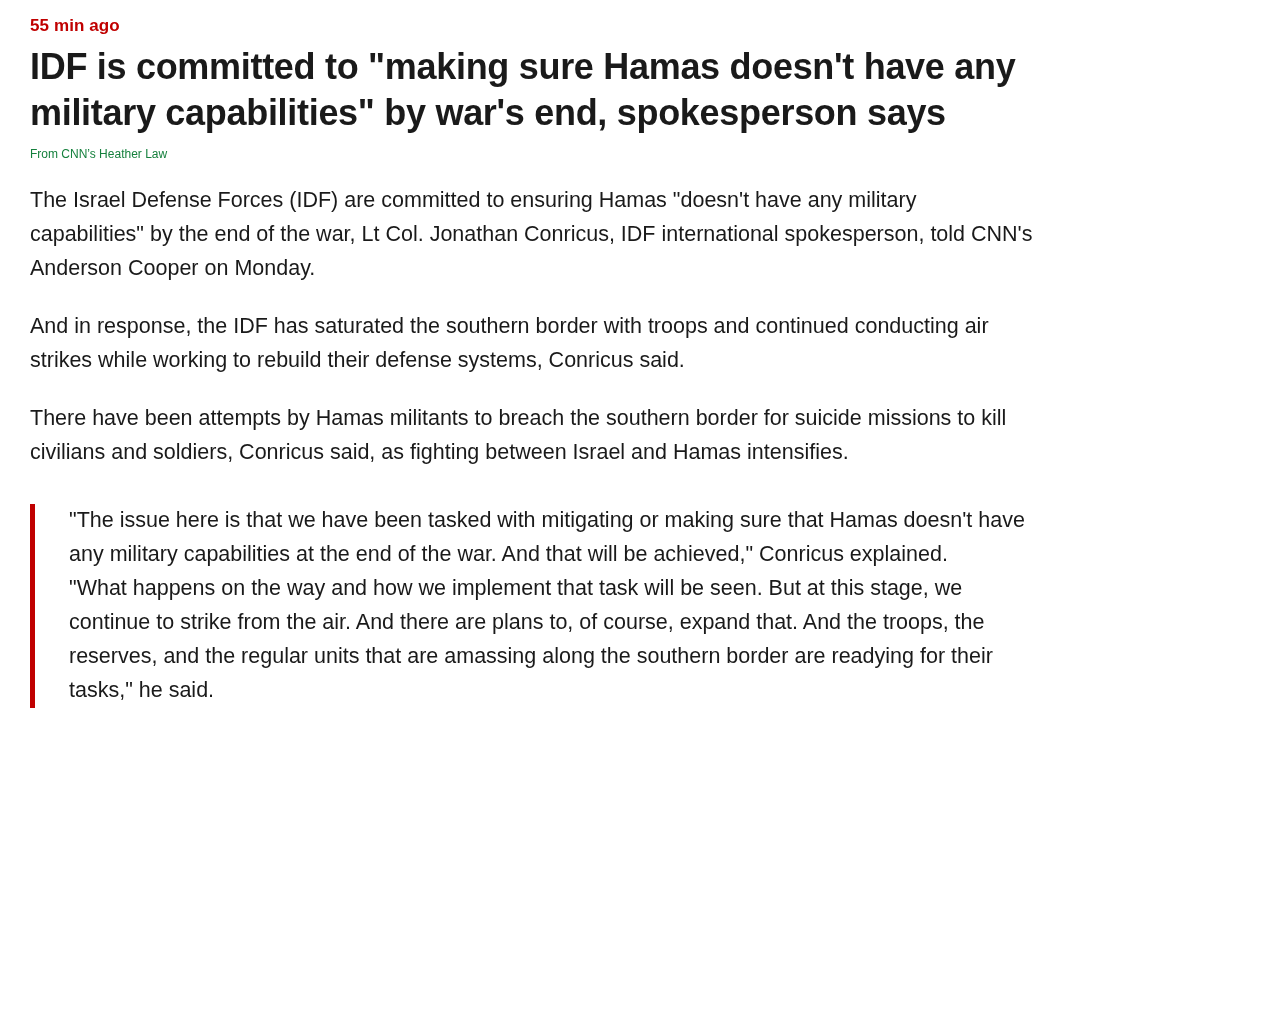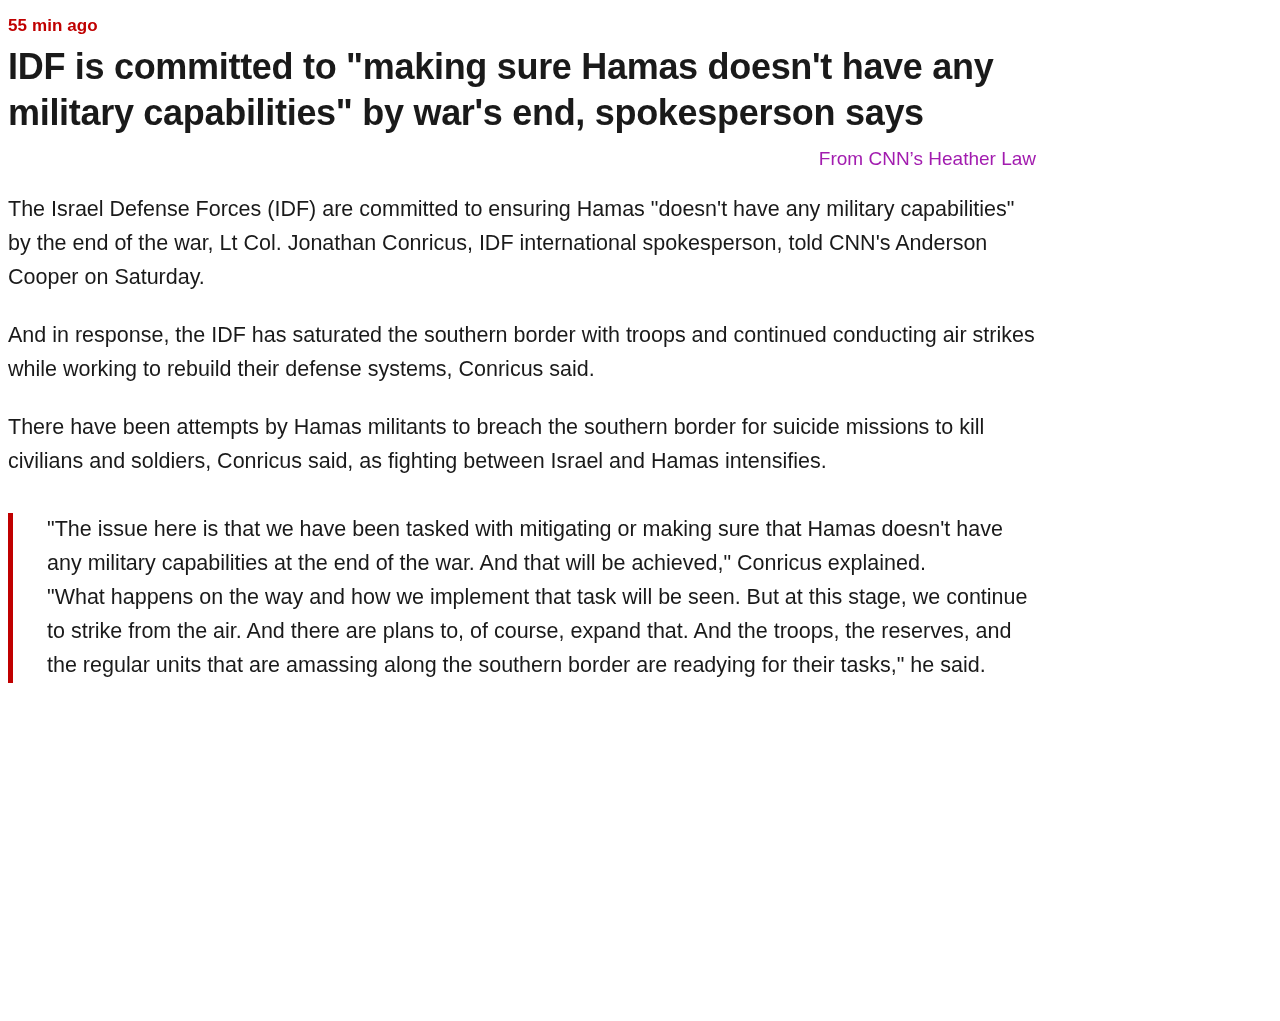--- a/index.html
+++ b/index.html
@@ -7,21 +7,21 @@
     padding: 0;
     background: #ffffff;
   }
   body {
     width: 1280px;
     height: 1021px;
     font-family: "Liberation Sans", sans-serif;
     -webkit-font-smoothing: antialiased;
   }
   .article {
-    padding: 16px 48px 0 8px;
+    padding: 16px 48px 0 30px;
     box-sizing: border-box;
     width: 1084px;
   }
   .timestamp {
     color: #c00000;
     font-size: 17px;
     font-weight: bold;
     letter-spacing: 0.1px;
     margin: 0 0 8px 0;
     line-height: 1.2;
@@ -29,25 +29,24 @@
   .headline {
     font-size: 36px;
     font-weight: bold;
     color: #1a1a1a;
     line-height: 1.28;
     letter-spacing: -0.3px;
     margin: 0 0 10px 0;
     max-width: 1160px;
   }
   .byline {
-    font-size: 19px;
-    color: #a21caf;
+    font-size: 12px;
+    color: #15803d;
     margin: 0 0 22px 0;
     line-height: 1.3;
-    text-align: right;
   }
   .para {
     font-size: 21.5px;
     color: #1a1a1a;
     line-height: 1.58;
     margin: 0 0 24px 0;
     max-width: 1225px;
   }
   .para:last-child {
     margin-bottom: 0;
@@ -70,21 +69,21 @@
 <body>
 
 <div class="article">
 
   <div class="timestamp">55 min ago</div>
 
   <h1 class="headline">IDF is committed to "making sure Hamas doesn't have any military capabilities" by war's end, spokesperson says</h1>
 
   <div class="byline">From CNN’s Heather Law</div>
 
-  <p class="para">The Israel Defense Forces (IDF) are committed to ensuring Hamas "doesn't have any military capabilities" by the end of the war, Lt Col. Jonathan Conricus, IDF international spokesperson, told CNN's Anderson Cooper on Saturday.</p>
+  <p class="para">The Israel Defense Forces (IDF) are committed to ensuring Hamas "doesn't have any military capabilities" by the end of the war, Lt Col. Jonathan Conricus, IDF international spokesperson, told CNN's Anderson Cooper on Monday.</p>
   <p class="para">And in response, the IDF has saturated the southern border with troops and continued conducting air strikes while working to rebuild their defense systems, Conricus said.</p>
   <p class="para">There have been attempts by Hamas militants to breach the southern border for suicide missions to kill civilians and soldiers, Conricus said, as fighting between Israel and Hamas intensifies.</p>
 
   <blockquote class="quote-block">
     <p class="quote-para">"The issue here is that we have been tasked with mitigating or making sure that Hamas doesn't have any military capabilities at the end of the war. And that will be achieved," Conricus explained.</p>
     <p class="quote-para">"What happens on the way and how we implement that task will be seen. But at this stage, we continue to strike from the air. And there are plans to, of course, expand that. And the troops, the reserves, and the regular units that are amassing along the southern border are readying for their tasks," he said.</p>
   </blockquote>
 
 </div>
 

